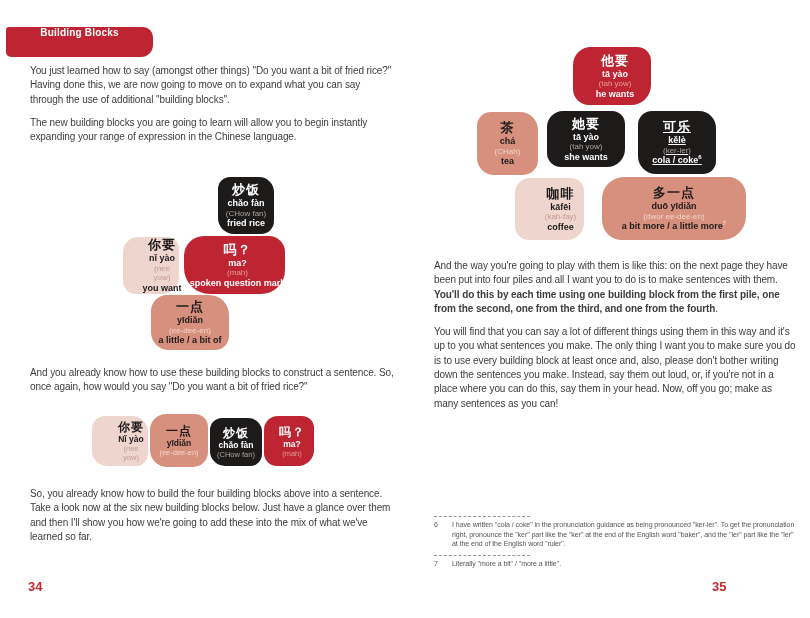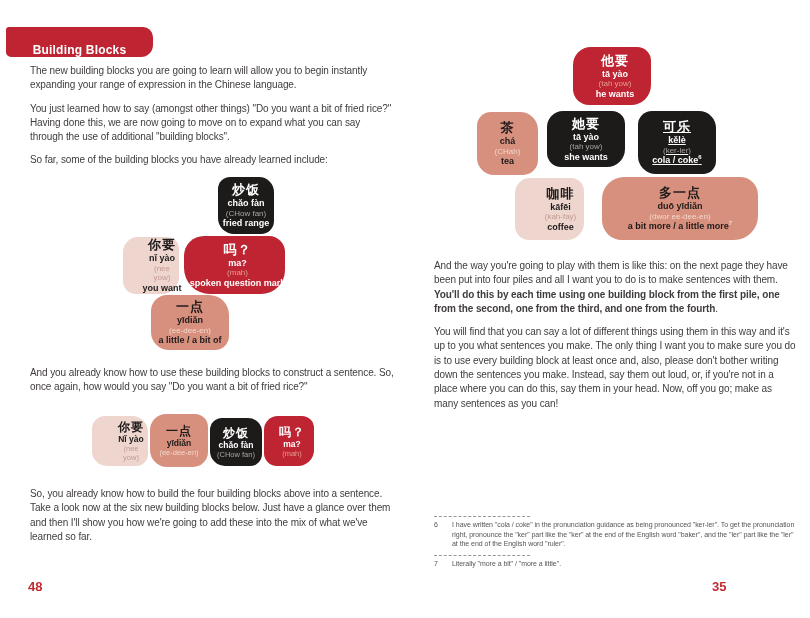--- a/index.html
+++ b/index.html
@@ -5,22 +5,22 @@
   html,body{margin:0;padding:0;background:#ffffff;}
   .spread{
     position:relative;width:810px;height:618px;background:#ffffff;overflow:hidden;
     font-family:"Liberation Sans", sans-serif;color:#403c3d;
   }
   
   .header-box{
     position:absolute;left:6px;top:27px;width:147px;height:30px;
     background:#be2431;color:#ffffff;
     border-radius:3px 10px 12px 5px;
-    display:flex;align-items:flex-end;justify-content:center;
-    font-size:12px;font-weight:bold;letter-spacing:.2px;
+    display:flex;align-items:flex-start;justify-content:center;
+    font-size:10px;font-weight:bold;letter-spacing:.2px;
   }
   
   .copy{position:absolute;font-size:10px;line-height:14.3px;letter-spacing:-.1px;}
   .copy p{margin:0 0 9px 0;}
   .copy b{font-weight:bold;}
   
   .blk{
     position:absolute;display:flex;flex-direction:column;justify-content:center;
     align-items:center;text-align:center;padding:2px;box-sizing:border-box;
     border-radius:14px 17px 15px 18px;
@@ -59,30 +59,29 @@
 
 <div class="spread">
 
   <section>
 
     <div class="header-box">
       <span>Building Blocks</span>
     </div>
 
     <div class="copy" style="left:30px;top:64px;width:364px;">
+      <p>You just learned how to say (amongst other things) "Do you want a bit of fried rice?" Having done this, we are now going to move on to expand what you can say through the use of additional "building blocks".</p>
       <p>The new building blocks you are going to learn will allow you to begin instantly expanding your range of expression in the Chinese language.</p>
-      <p>You just learned how to say (amongst other things) "Do you want a bit of fried rice?" Having done this, we are now going to move on to expand what you can say through the use of additional "building blocks".</p>
-      <p>So far, some of the building blocks you have already learned include:</p>
     </div>
 
     <div class="blk blk-black" style="left:218px;top:177px;width:56px;height:57px;border-radius:12px 15px 13px 16px;">
       <div class="hanzi">炒饭</div>
       <div class="pinyin">chǎo fàn</div>
       <div class="pron">(CHow fan)</div>
-      <div class="meaning">fried range</div>
+      <div class="meaning">fried rice</div>
     </div>
 
     <div class="blk blk-pink" style="left:123px;top:237px;width:56px;height:57px;border-radius:15px 12px 17px 13px;">
       <div class="hanzi">你要</div>
       <div class="pinyin">nǐ yào</div>
       <div class="pron">(nee yow)</div>
       <div class="meaning">you want</div>
     </div>
 
     <div class="blk blk-red" style="left:184px;top:236px;width:101px;height:58px;border-radius:20px 16px 24px 26px;">
@@ -124,21 +123,21 @@
     <div class="blk blk-sm blk-red" style="left:264px;top:416px;width:50px;height:50px;border-radius:14px 12px 16px 13px;">
       <div class="hanzi">吗？</div>
       <div class="pinyin">ma?</div>
       <div class="pron">(mah)</div>
     </div>
 
     <div class="copy" style="left:30px;top:487px;width:368px;">
       <p>So, you already know how to build the four building blocks above into a sentence. Take a look now at the six new building blocks below. Just have a glance over them and then I'll show you how we're going to add these into the mix of what we've learned so far.</p>
     </div>
 
-    <div class="pagenum pagenum-left">48</div>
+    <div class="pagenum pagenum-left">34</div>
   </section>
 
   <section>
 
     <div class="blk blk-red" style="left:573px;top:47px;width:78px;height:58px;border-radius:18px 14px 20px 16px;">
       <div class="hanzi">他要</div>
       <div class="pinyin">tā yào</div>
       <div class="pron">(tah yow)</div>
       <div class="meaning">he wants</div>
     </div>
@@ -164,21 +163,21 @@
       <div class="meaning"><span>cola / coke</span><sup>6</sup></div>
     </div>
 
     <div class="blk blk-pink" style="left:515px;top:178px;width:69px;height:62px;border-radius:15px 13px 17px 14px;">
       <div class="hanzi">咖啡</div>
       <div class="pinyin">kāfēi</div>
       <div class="pron">(kah-fay)</div>
       <div class="meaning">coffee</div>
     </div>
 
-    <div class="blk blk-salmon" style="left:602px;top:177px;width:156px;height:63px;border-radius:22px 18px 24px 20px;">
+    <div class="blk blk-salmon" style="left:602px;top:177px;width:144px;height:63px;border-radius:22px 18px 24px 20px;">
       <div class="hanzi">多一点</div>
       <div class="pinyin">duō yīdiǎn</div>
       <div class="pron">(dwor ee-dee-en)</div>
       <div class="meaning"><span>a bit more / a little more</span><sup>7</sup></div>
     </div>
 
     <div class="copy" style="left:434px;top:259px;width:363px;">
       <p><span>And the way you're going to play with them is like this: on the next page they have been put into four piles and all I want you to do is to make sentences with them. </span><b>You'll do this by each time using one building block from the first pile, one from the second, one from the third, and one from the fourth</b><span>.</span></p>
       <p>You will find that you can say a lot of different things using them in this way and it's up to you what sentences you make. The only thing I want you to make sure you do is to use every building block at least once and, also, please don't bother writing down the sentences you make. Instead, say them out loud, or, if you're not in a place where you can do this, say them in your head. Now, off you go; make as many sentences as you can!</p>
     </div>

